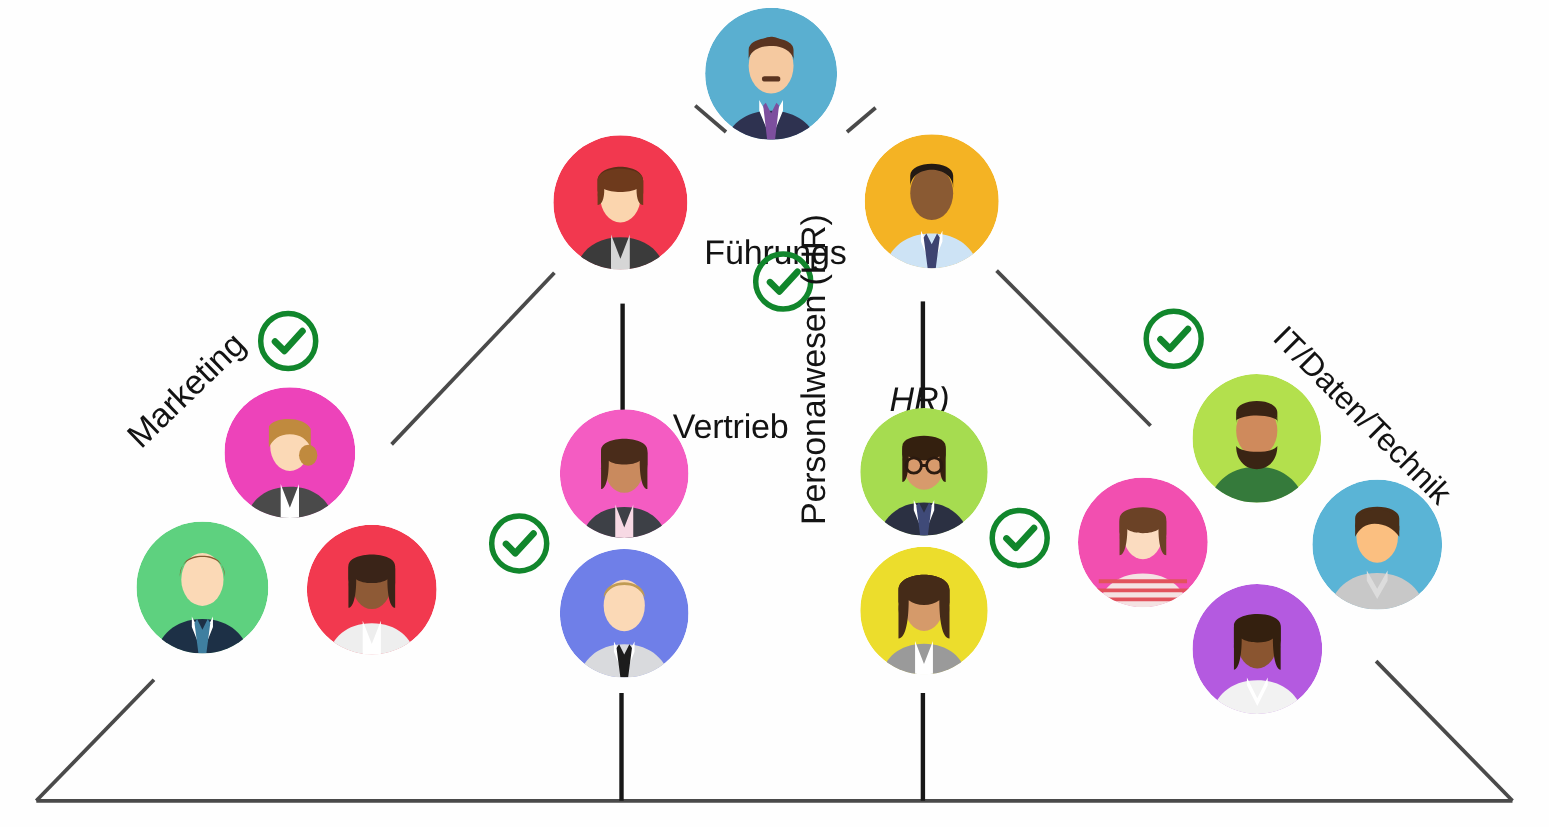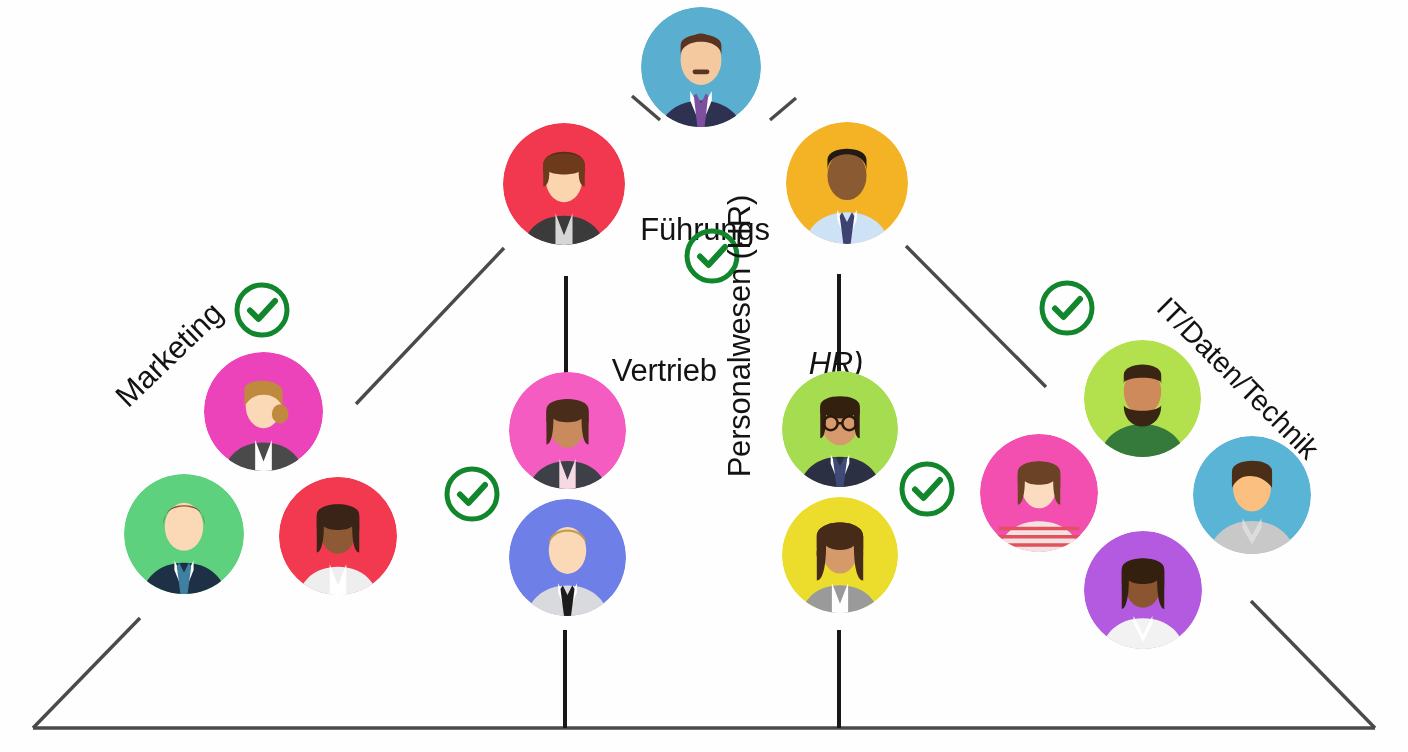--- a/index.html
+++ b/index.html
@@ -173,21 +173,21 @@
     <svg viewBox="0 0 100 100">
       <circle cx="50" cy="50" r="50" fill="#f2394f"></circle>
       <path d="M50 76 C30 76 19 88 17 100 L83 100 C81 88 70 76 50 76 Z" fill="#eeeeee"></path>
       <path d="M43 74 L50 92 L57 74 L57 100 L43 100 Z" fill="#ffffff"></path>
       <ellipse cx="50" cy="46" rx="15" ry="19" fill="#8e5a36"></ellipse>
       <path d="M32 48 C30 24 70 24 68 48 L68 34 C68 20 32 20 32 34 Z" fill="#3a2418"></path>
       <path d="M32 32 C32 20 68 20 68 32 L68 64 C64 64 62 54 62 42 C57 46 43 46 38 42 C38 54 36 64 32 64 Z" fill="#3a2418"></path>
     </svg>
   </div>
 
-  <div class="label" style="left:578px; top:319px; font-size:31px;text-align:center;">
+  <div class="label" style="left:578px; top:336px; font-size:31px;text-align:center;">
     <span>Vertrieb</span>
   </div>
 
   <div class="check" style="left:441px; top:463px;">
     <svg width="62" height="62" viewBox="0 0 62 62">
       <circle cx="31" cy="31" r="25" fill="none" stroke="#11862c" stroke-width="5"></circle>
       <path d="M19 31.5 L27.5 40 L44 22" fill="none" stroke="#11862c" stroke-width="6" stroke-linecap="round" stroke-linejoin="round"></path>
     </svg>
   </div>
 

